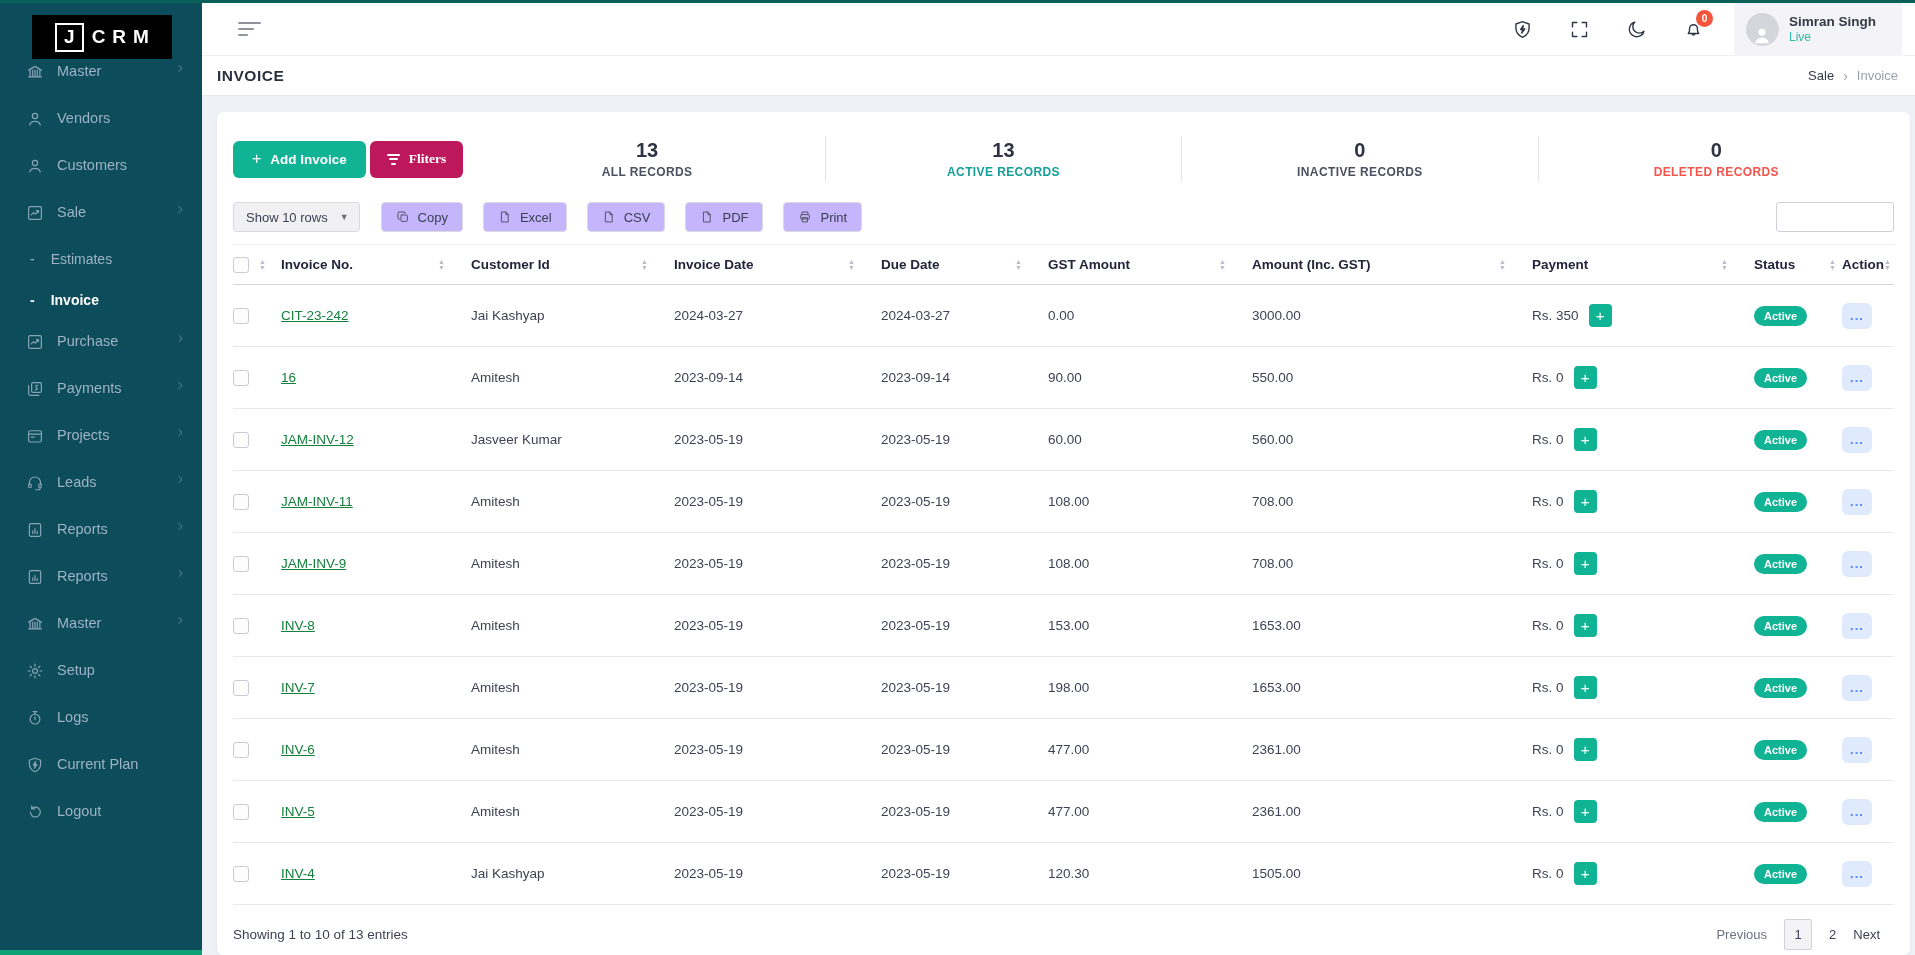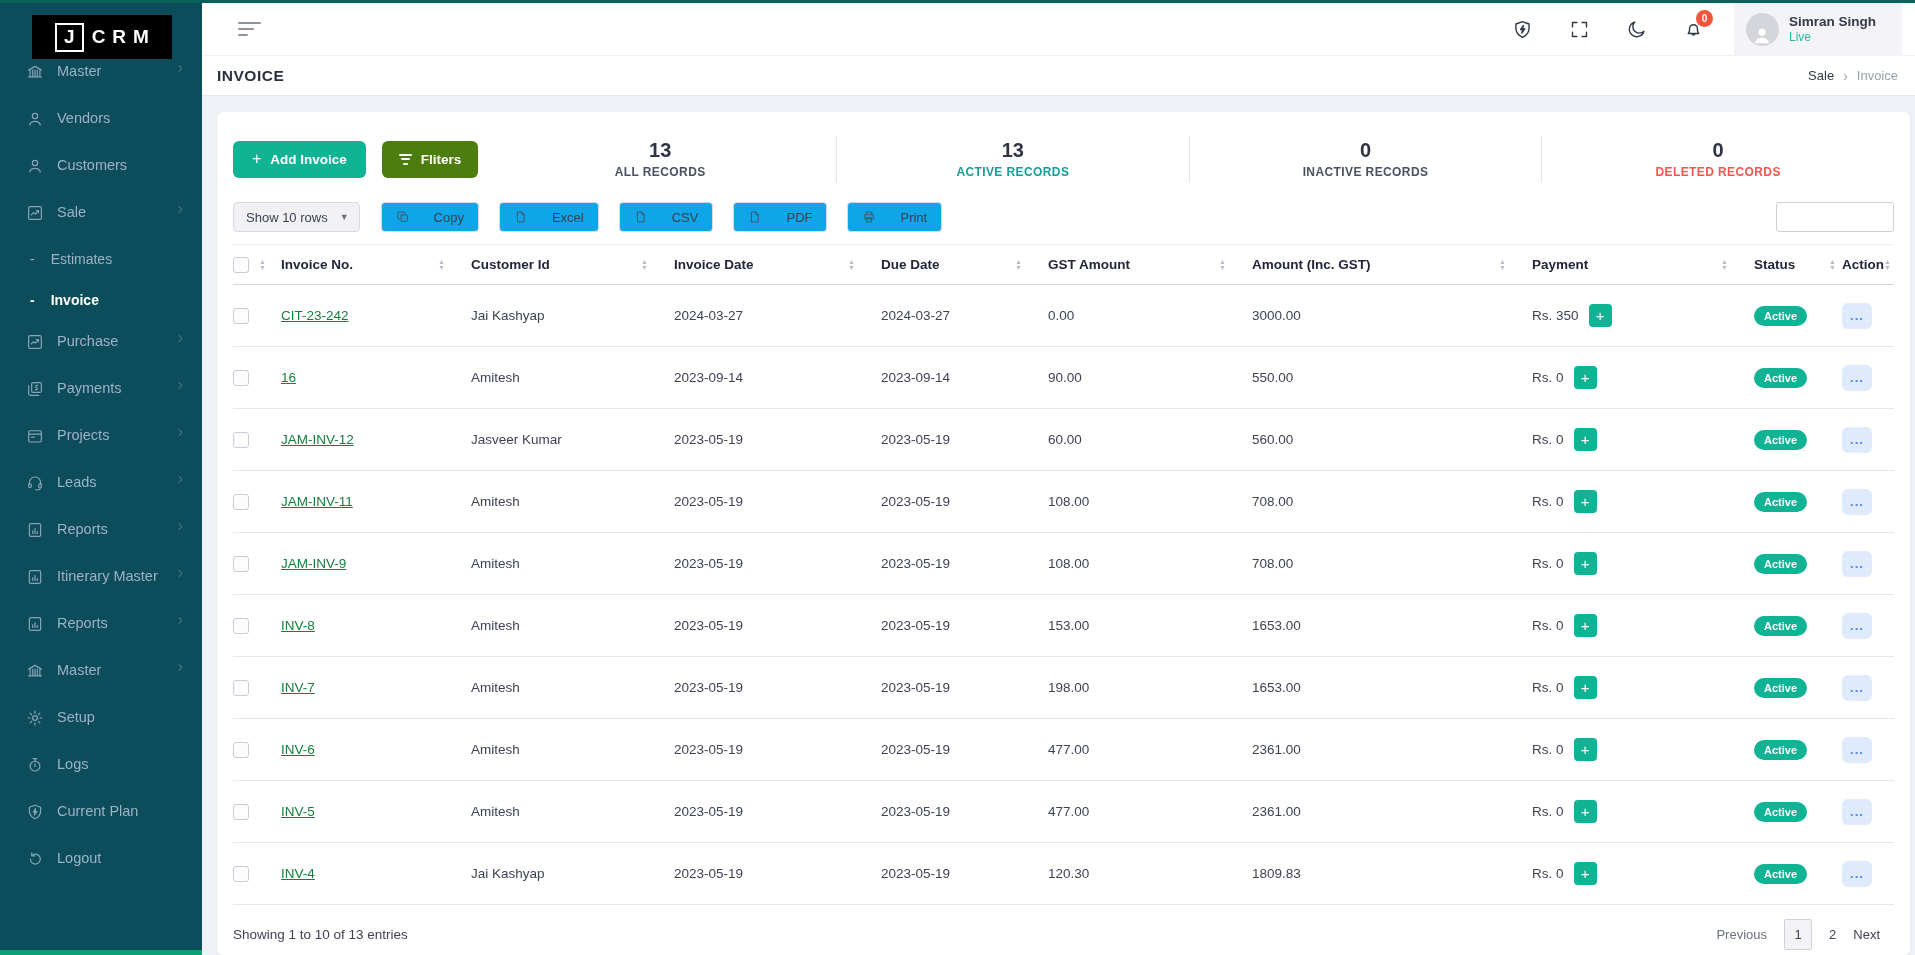--- a/index.html
+++ b/index.html
@@ -46,34 +46,34 @@
   .bc-sep { color:#9aa0ab; font-size:14px; }
   .bc-current { color:#9aa0ab; }
 
   .content { flex:1; padding:16px 6px 0 15px; overflow:hidden; }
   .card { background:#fff; border-radius:6px; height:100%; box-shadow:0 1px 3px rgba(25,25,50,.07); padding:0 16px; display:flex; flex-direction:column; }
 
   .card-top { display:flex; align-items:center; padding:24px 0 16px; }
   .btn { border:none; border-radius:6px; height:37px; color:#fff; font-size:13.5px; font-weight:600; font-family:inherit; display:flex; align-items:center; gap:9px; cursor:pointer; }
   .btn-add { background:#10b394; padding:0 19px; }
   .btn-add .plus { font-size:16px; font-weight:400; margin-top:-1px; }
-  .btn-filters { background:#4d7c0f; padding:0 17px; margin-left:16px; }
+  .btn-filters { background:#be185d; padding:0 17px; margin-left:4px;font-family:Liberation Serif, serif; }
   .filter-glyph div { height:2px; background:#fff; border-radius:2px; margin:2.5px auto; }
   .fg1{width:13px;} .fg2{width:9px;} .fg3{width:5px;}
   .stats { flex:1; display:flex; align-self:stretch; align-items:flex-end; margin-left:6px; }
   .stat { flex:1; text-align:center; padding:3px 0; align-self:stretch; display:flex; flex-direction:column; justify-content:center; }
   .stat + .stat { border-left:1px solid #e4e4ec; }
   .stat-value { font-size:20px; font-weight:600; color:#2f3344; }
   .stat-label { font-size:12px; font-weight:600; letter-spacing:.4px; margin-top:3px; }
 
   .toolbar { display:flex; align-items:center; padding:4px 0 12px; }
   .show-rows { height:30px; background:#f1f1f4; border:1px solid #d9d9e0; border-radius:4px; font-size:13px; color:#3a3f51; display:flex; align-items:center; gap:12px; padding:0 10px 0 12px; cursor:pointer; }
   .caret { font-size:9px; color:#6b7079; }
   .export-group { display:flex; gap:20px; margin-left:21px; }
-  .btn-export { height:30px; background:#0ea5e9; border:1px solid #d9d9e0; border-radius:4px; font-size:13px; color:#3a3f51; font-family:inherit; display:flex; align-items:center; gap:24px; padding:0 14px; cursor:pointer; }
+  .btn-export { height:30px; background:#c4b5fd; border:1px solid #d9d9e0; border-radius:4px; font-size:13px; color:#3a3f51; font-family:inherit; display:flex; align-items:center; gap:8px; padding:0 14px; cursor:pointer; }
   .btn-export svg { width:14px; height:14px; color:#4a4f5c; }
   .search-input { margin-left:auto; width:118px; height:30px; border:1px solid #cfcfd8; border-radius:3px; background:#fff; font-family:inherit; font-size:13px; padding:0 8px; }
 
   table { width:100%; border-collapse:collapse; table-layout:fixed; }
   thead th { height:40px; font-size:13.5px; font-weight:bold; color:#23263b; text-align:left; border-top:1px solid #eceef4; border-bottom:1px solid #d5d5dd; }
   .th-flex { display:flex; align-items:center; }
   .sort { margin-left:auto; margin-right:26px; display:flex; flex-direction:column; line-height:6px; font-size:7px; color:#b7bcc8; cursor:pointer; }
   .sort.tight { margin-right:6px; }
   .sortcol { display:flex; flex-direction:column; line-height:6px; font-size:7px; color:#b7bcc8; cursor:pointer; }
   tbody td { height:62px; border-bottom:1px solid #e7e7ee; font-size:13.5px; color:#3f4254; }
@@ -222,34 +222,20 @@
           </span>
         </div>
         <div class="menu-item">
           <span class="icon">
             <svg width="18" height="18" viewBox="0 0 24 24" fill="none" stroke="currentColor" stroke-width="1.6" stroke-linecap="round" stroke-linejoin="round">
               <rect x="4.5" y="3.5" width="15" height="17" rx="2"></rect>
               <path d="M9 16.5V13M12 16.5V10M15 16.5v-2.5"></path>
             </svg>
           </span>
           <span class="mlabel">Reports</span>
-          <span class="chev">
-            <svg width="11" height="11" viewBox="0 0 24 24" fill="none" stroke="currentColor" stroke-width="1.6" stroke-linecap="round" stroke-linejoin="round">
-              <path d="M8.5 5.5l7 6.5-7 6.5"></path>
-            </svg>
-          </span>
-        </div>
-        <div class="menu-item">
-          <span class="icon">
-            <svg width="18" height="18" viewBox="0 0 24 24" fill="none" stroke="currentColor" stroke-width="1.6" stroke-linecap="round" stroke-linejoin="round">
-              <rect x="4.5" y="3.5" width="15" height="17" rx="2"></rect>
-              <path d="M9 16.5V13M12 16.5V10M15 16.5v-2.5"></path>
-            </svg>
-          </span>
-          <span class="mlabel">Itinerary Master</span>
           <span class="chev">
             <svg width="11" height="11" viewBox="0 0 24 24" fill="none" stroke="currentColor" stroke-width="1.6" stroke-linecap="round" stroke-linejoin="round">
               <path d="M8.5 5.5l7 6.5-7 6.5"></path>
             </svg>
           </span>
         </div>
         <div class="menu-item">
           <span class="icon">
             <svg width="18" height="18" viewBox="0 0 24 24" fill="none" stroke="currentColor" stroke-width="1.6" stroke-linecap="round" stroke-linejoin="round">
               <rect x="4.5" y="3.5" width="15" height="17" rx="2"></rect>
@@ -774,21 +760,21 @@
               <tr>
                 <td>
                   <div class="checkbox"></div>
                 </td>
                 <td></td>
                 <td><a class="inv-link">INV-4</a></td>
                 <td>Jai Kashyap</td>
                 <td>2023-05-19</td>
                 <td>2023-05-19</td>
                 <td>120.30</td>
-                <td>1809.83</td>
+                <td>1505.00</td>
                 <td>
                   <div class="pay-cell">
                     <span>Rs. 0</span>
                     <button class="plus-btn">+</button>
                   </div>
                 </td>
                 <td><span class="badge">Active</span></td>
                 <td>
                   <button class="dots-btn">...</button>
                 </td>

